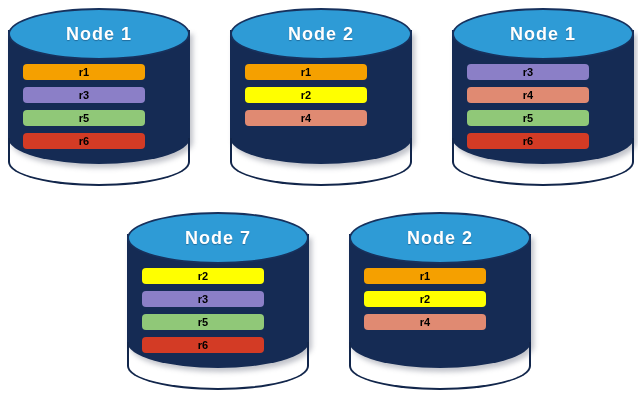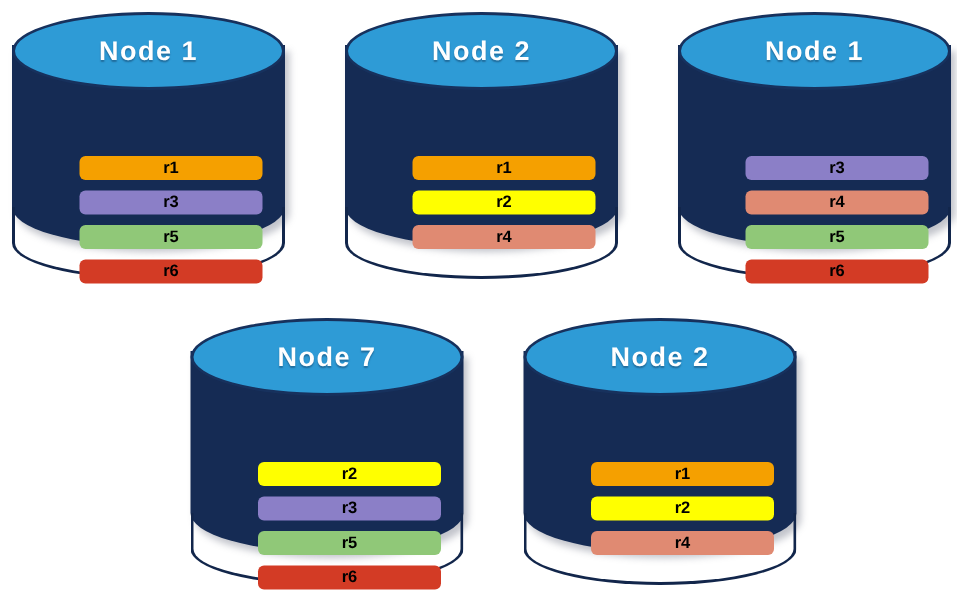--- a/index.html
+++ b/index.html
@@ -76,24 +76,23 @@
     align-items: center;
     justify-content: center;
     color: #ffffff;
     font-size: 18px;
     font-weight: bold;
     letter-spacing: 1px;
     text-shadow: 0 1px 1px rgba(10,25,55,0.35);
   }
   .records {
     position: absolute;
-    left: 45px;
+    left: 15px;
     top: 56px;
     width: 122px;
-    margin-top: 40px;
   }
   .record-bar {
     position: relative;
     height: 16px;
     margin-bottom: 7px;
     border-radius: 4px;
     display: flex;
     align-items: center;
     justify-content: center;
     color: #000000;

